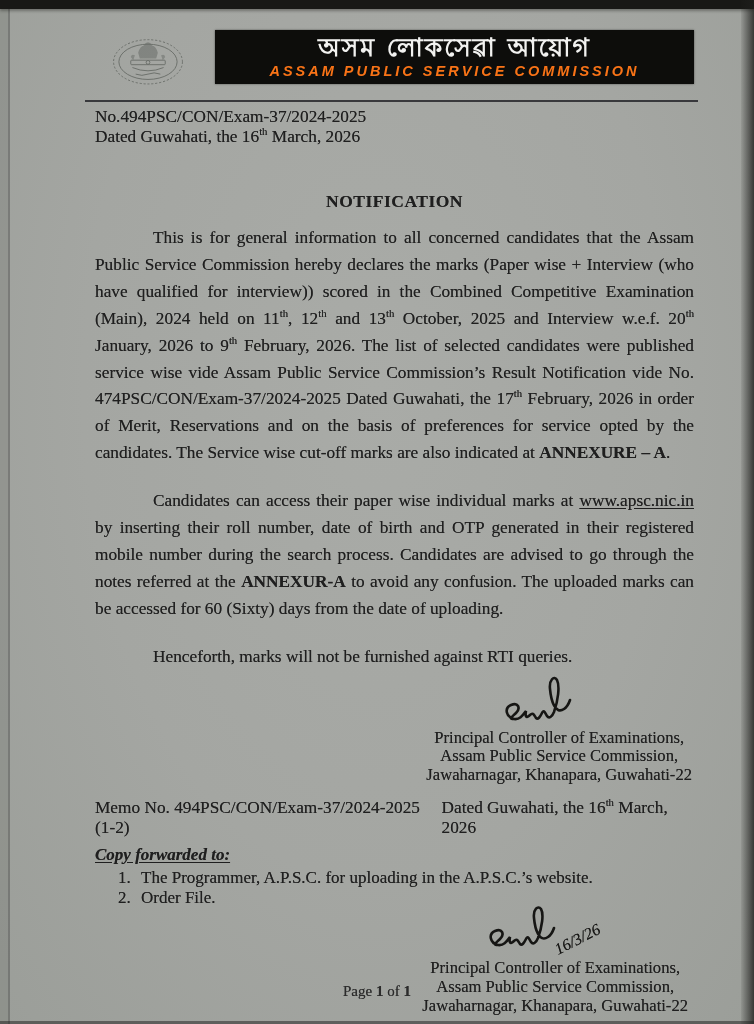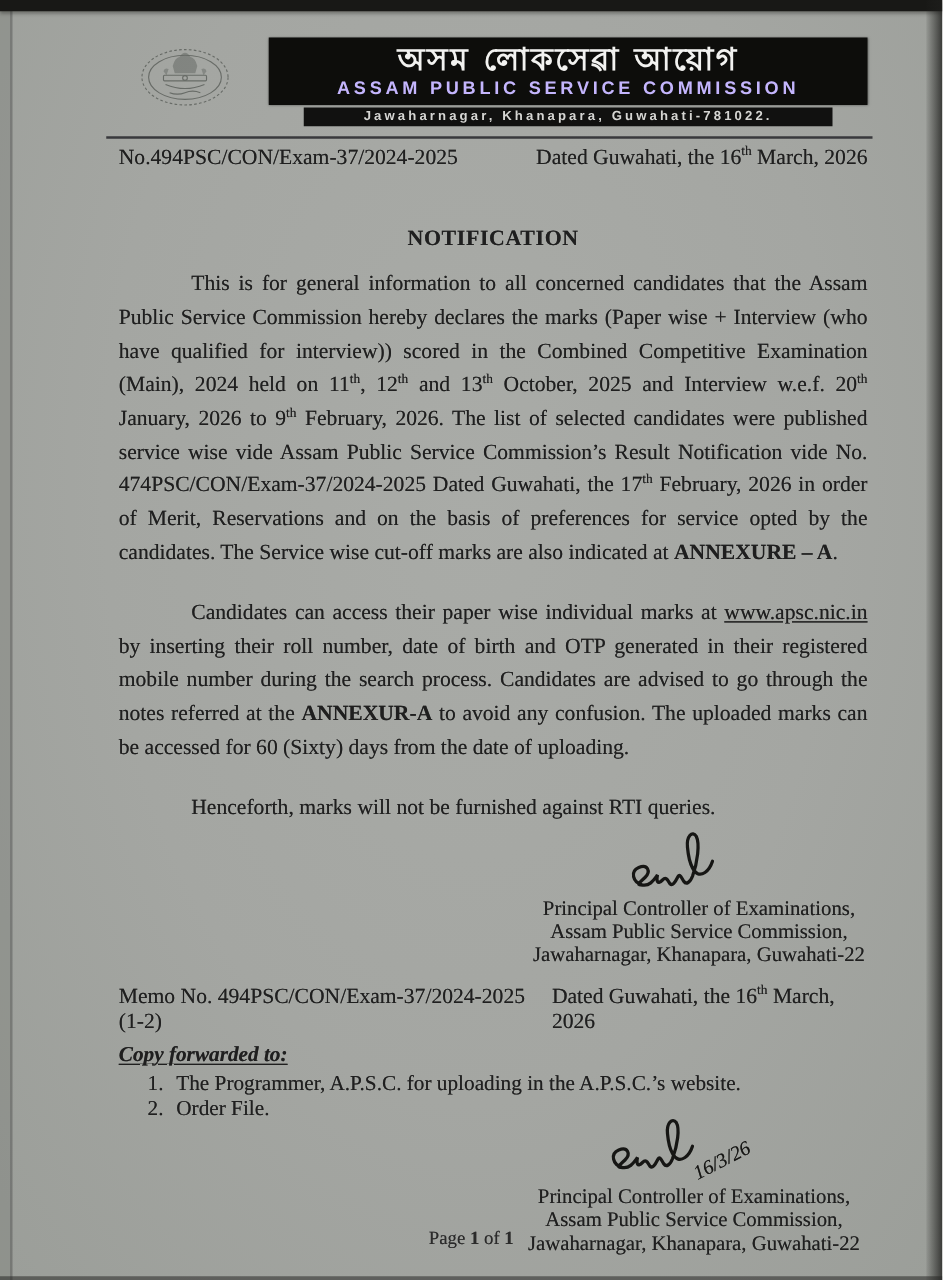--- a/index.html
+++ b/index.html
@@ -39,38 +39,39 @@
     background: #0d0d0b; color: #f2f2f0; text-align: center;
     padding: 3px 4px 4px; box-shadow: 0 0 2px rgba(0,0,0,.5);
   }
   .banner .assamese {
     font-family: "DejaVu Sans", sans-serif;
     font-size: 25px; font-weight: bold; line-height: 30px; letter-spacing: 2px;
   }
   .banner .english {
     font-family: "Liberation Sans", sans-serif;
     font-size: 14.5px; font-weight: bold; letter-spacing: 3px; line-height: 17px;
-    color: #c4b5fd;
+    color: #f97316;
+    font-style: italic;
   }
   .address-strip {
     margin: 2px 28px 0;
     background: #111110; color: #d6d6d3;
     font-family: "Liberation Sans", sans-serif;
     font-size: 10.5px; font-weight: bold; letter-spacing: 2.5px;
     text-align: center; line-height: 13px; padding: 1px 0;
   }
 
   .header-rule {
     border: none; border-top: 2.5px solid #26262a;
     margin: 8px -4px 0 -10px; opacity: .85;
   }
 
   .ref-row {
     display: flex; justify-content: space-between;
-    font-size: 17.3px; margin-top: 5px;
+    font-size: 17.3px; margin-top: 5px; flex-direction: column;
   }
 
   h1.doc-title {
     text-align: center; font-size: 17.5px; letter-spacing: .5px;
     margin-top: 44px; font-weight: bold;
   }
 
   .body-para {
     font-size: 17.3px; line-height: 26.9px; text-align: justify;
     text-indent: 58px; margin-top: 21px;
@@ -133,21 +134,20 @@
         <rect class="emb-stroke" x="29" y="34" width="42" height="5.5" rx="1"></rect>
         <circle class="emb-stroke" cx="50" cy="36.7" r="2.3"></circle>
         <path class="emb-stroke" d="M31 43 q19 8 38 0"></path>
         <path class="emb-stroke" d="M35 51 q7.5 3 15 0 q7.5 -3 15 0" stroke-width="0.9"></path>
       </svg>
       <div class="banner-wrap">
         <div class="banner">
           <div class="assamese">অসম লোকসেৱা আয়োগ</div>
           <div class="english">ASSAM PUBLIC SERVICE COMMISSION</div>
         </div>
-        <div class="address-strip">Jawaharnagar, Khanapara, Guwahati-781022.</div>
       </div>
     </div>
 
     <hr class="header-rule">
 
     <div class="ref-row">
       <span>No.494PSC/CON/Exam-37/2024-2025</span>
       <span><span>Dated Guwahati, the 16</span><sup>th</sup><span> March, 2026</span></span>
     </div>
 

